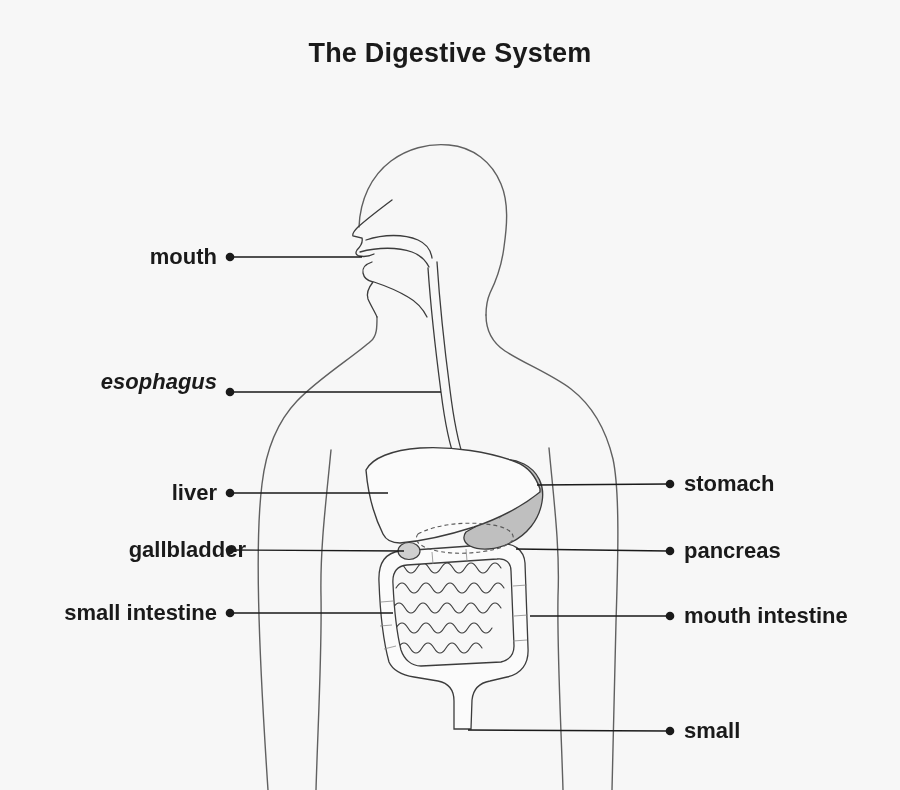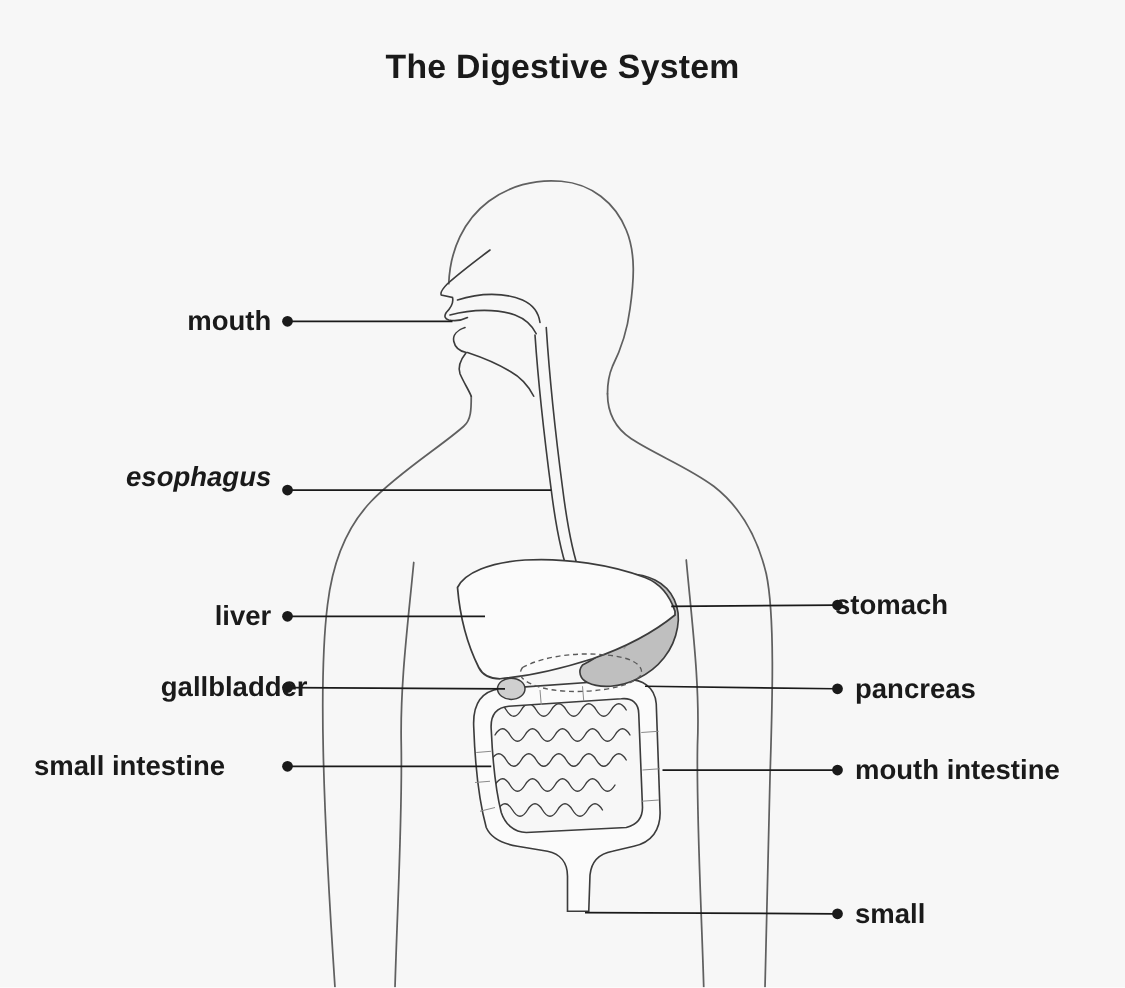--- a/index.html
+++ b/index.html
@@ -120,20 +120,20 @@
       <circle class="dot" cx="670" cy="551" r="4.3"></circle>
       <circle class="dot" cx="670" cy="616" r="4.3"></circle>
       <circle class="dot" cx="670" cy="731" r="4.3"></circle>
     </g>
   </svg>
 
   <div class="diagram-label" style="top:247px; right:683px;">mouth</div>
   <div class="diagram-label" style="top:372px; right:683px;font-style:italic;">esophagus</div>
   <div class="diagram-label" style="top:483px; right:683px;">liver</div>
   <div class="diagram-label" style="top:540px; right:654px;margin-left:24px;">gallbladder</div>
-  <div class="diagram-label" style="top:603px; right:720px;text-align:center;">small intestine</div>
+  <div class="diagram-label" style="top:603px; right:683px;text-align:center;">small intestine</div>
 
-  <div class="diagram-label" style="top:474px; left:668px;">stomach</div>
+  <div class="diagram-label" style="top:474px; left:684px;">stomach</div>
   <div class="diagram-label" style="top:541px; left:684px;">pancreas</div>
   <div class="diagram-label" style="top:606px; left:684px;">mouth intestine</div>
   <div class="diagram-label" style="top:721px; left:684px;">small</div>
 
 </div>
 
 </body></html>

